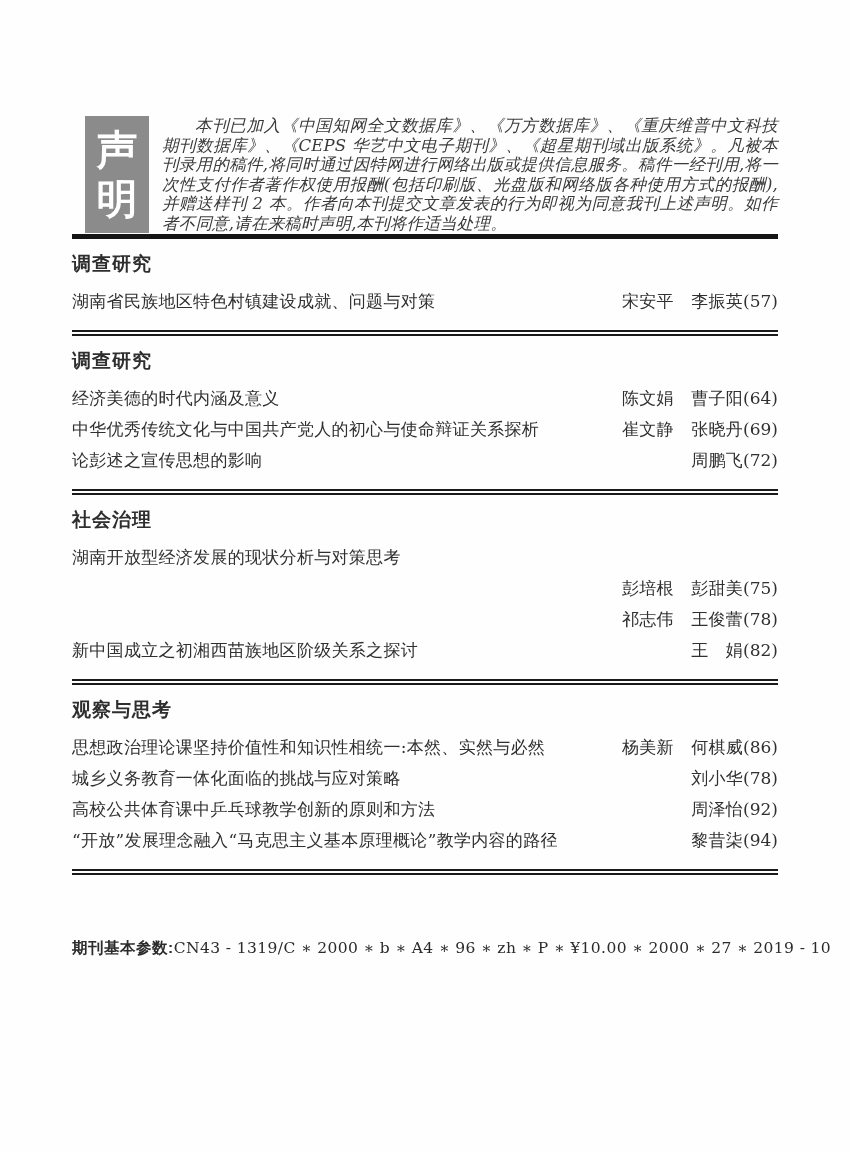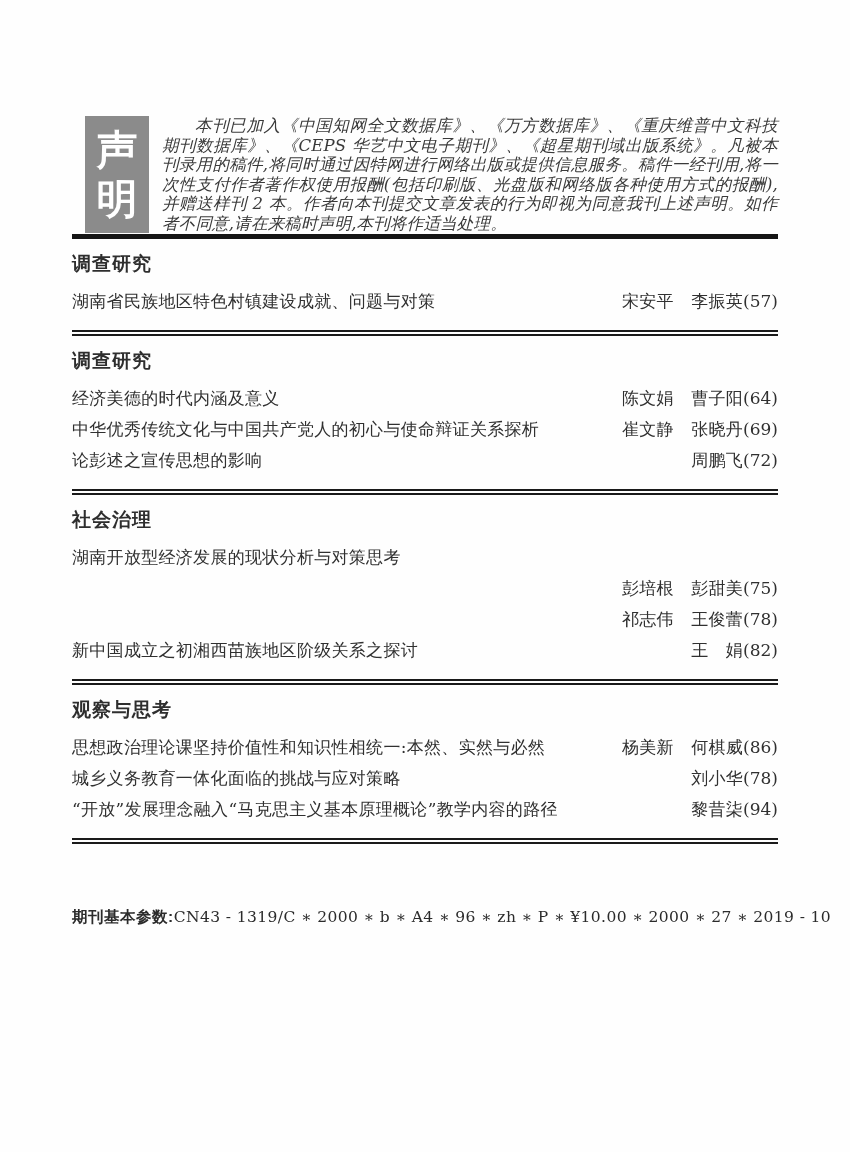--- a/index.html
+++ b/index.html
@@ -192,20 +192,24 @@
   <div class="article-row">
     <span class="article-title">思想政治理论课坚持价值性和知识性相统一:本然、实然与必然</span>
     <span class="article-right"><span class="article-authors">杨美新　何棋威</span><span class="article-page">(86)</span></span>
   </div>
 
   <div class="article-row">
     <span class="article-title">城乡义务教育一体化面临的挑战与应对策略</span>
     <span class="article-right"><span class="article-authors">刘小华</span><span class="article-page">(78)</span></span>
   </div>
 
+  <div class="article-row">
+    <span class="article-title">高校公共体育课中乒乓球教学创新的原则和方法</span>
+    <span class="article-right"><span class="article-authors">周泽怡</span><span class="article-page">(92)</span></span>
+  </div>
 
   <div class="article-row">
     <span class="article-title">“开放”发展理念融入“马克思主义基本原理概论”教学内容的路径</span>
     <span class="article-right"><span class="article-authors">黎昔柒</span><span class="article-page">(94)</span></span>
   </div>
 </div>
     <div class="section-rule"></div>
   </div>
 </div>
 

